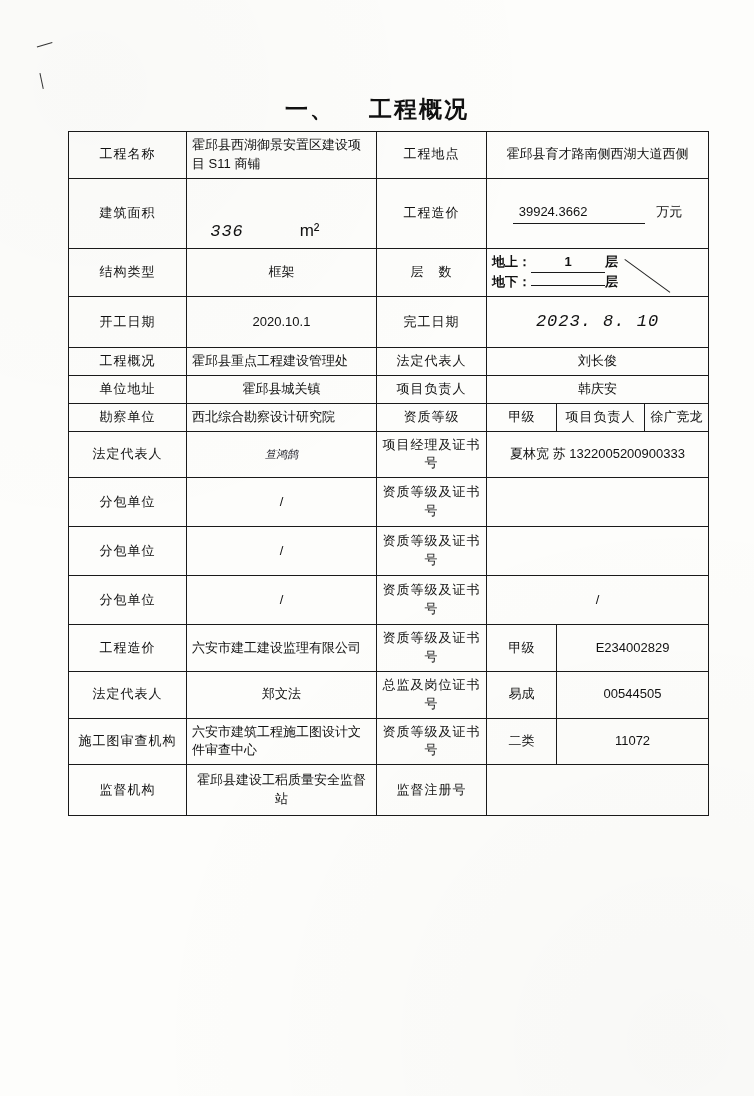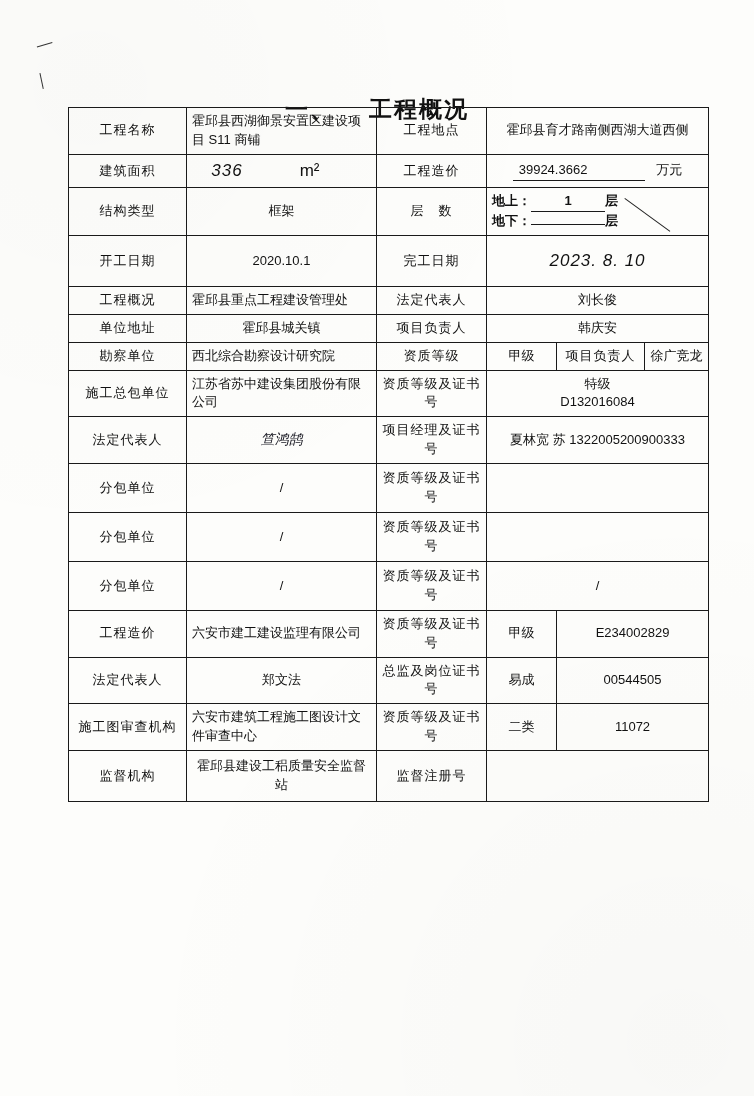--- a/index.html
+++ b/index.html
@@ -55,21 +55,21 @@
     position: absolute;
     left: 41px; top: 72px;
     width: 10px; height: 16px;
     border-left: 1.4px solid #333;
     transform: rotate(-12deg);
   }
 
   table.main {
     position: absolute;
     left: 68px;
-    top: 107px;
+    top: 131px;
     width: 620px;
     border-collapse: collapse;
     table-layout: fixed;
   }
   table.main td {
     border: 1px solid #1a1a1a;
     font-size: 13px;
     padding: 4px 5px;
     vertical-align: middle;
     line-height: 1.45;
@@ -82,28 +82,29 @@
   td.val {
     text-align: center;
   }
   td.val-left {
     text-align: left;
     padding-left: 10px;
   }
   .hand {
     font-family: "Liberation Serif", serif;
     font-style: italic;
-    font-size: 14px;
+    font-size: 11px;
     color: #15151f;
   }
   .hand-big {
-    font-family: Liberation Sans, sans-serif;
+    font-family: Liberation Mono, monospace;
     font-size: 17px;
     font-style: italic;
     letter-spacing: 1px;
+    margin-top: 37px;
   }
   .underline-val {
     display: inline-block;
     min-width: 120px;
     border-bottom: 1px solid #1a1a1a;
     text-align: left;
     padding: 0 6px 1px 6px;
   }
   .floors-cell {
     text-align: left;
@@ -228,29 +229,20 @@
     <tr>
       <td class="lbl">勘察单位</td>
       <td class="val-left">西北综合勘察设计研究院</td>
       <td class="lbl">资质等级</td>
       <td class="val">甲级</td>
       <td class="lbl">项目负责人</td>
       <td class="val">徐广竞龙</td>
     </tr>
 
 
-    <tr>
-      <td class="lbl">施工总包单位</td>
-      <td class="val-left">江苏省苏中建设集团股份有限公司</td>
-      <td class="lbl two-line">资质等级及证书号</td>
-      <td class="val two-line" colspan="3">
-        <div>特级</div>
-        <div>D132016084</div>
-      </td>
-    </tr>
 
     <tr>
       <td class="lbl">法定代表人</td>
       <td class="val">
         <span class="hand">笪鸿鹄</span>
       </td>
       <td class="lbl two-line">项目经理及证书号</td>
       <td class="val" colspan="3">夏林宽  苏 1322005200900333</td>
     </tr>
 

